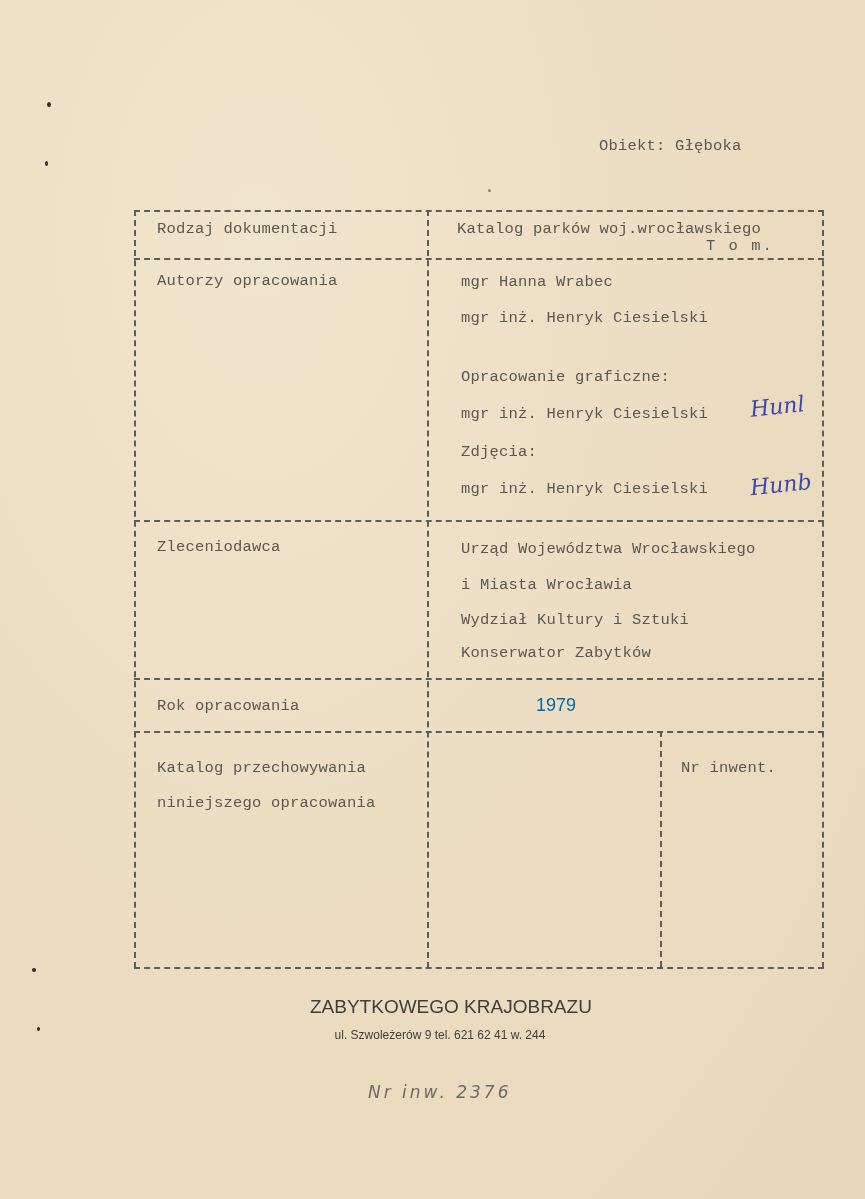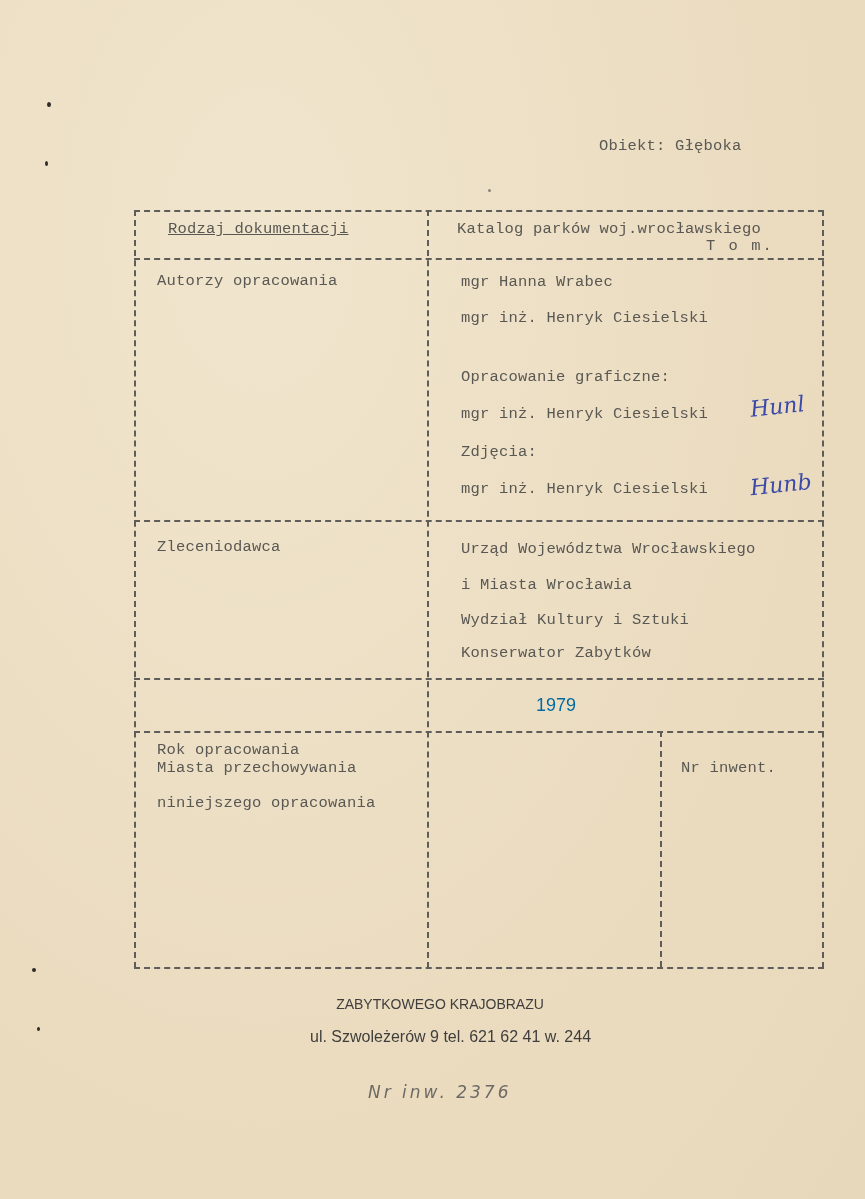--- a/index.html
+++ b/index.html
@@ -32,50 +32,50 @@
   <div class="hline" style="left:134px; top:678px; width:690px;"></div>
   <div class="hline" style="left:134px; top:731px; width:690px;"></div>
   <div class="hline" style="left:134px; top:967px; width:690px;"></div>
 
   <div class="vline" style="left:134px; top:210px; height:758px;"></div>
   <div class="vline" style="left:822px; top:210px; height:758px;"></div>
   <div class="vline" style="left:427px; top:210px; height:758px;"></div>
   <div class="vline" style="left:660px; top:731px; height:236px;"></div>
 </div>
 
-<div class="abs tw" style="left:168px; top:220px;text-decoration:underline;">Rodzaj dokumentacji</div>
+<div class="abs tw" style="left:157px; top:220px;">Rodzaj dokumentacji</div>
 <div class="abs tw" style="left:457px; top:220px;">Katalog parków woj.wrocławskiego</div>
 <div class="abs tw" style="left:706px; top:237px; letter-spacing:2px;">T o m.</div>
 
 <div class="abs tw" style="left:157px; top:272px;">Autorzy opracowania</div>
 <div class="abs tw" style="left:461px; top:273px;">mgr Hanna Wrabec</div>
 <div class="abs tw" style="left:461px; top:309px;">mgr inż. Henryk Ciesielski</div>
 <div class="abs tw" style="left:461px; top:368px;">Opracowanie graficzne:</div>
 <div class="abs tw" style="left:461px; top:405px;">mgr inż. Henryk Ciesielski</div>
 <div class="abs sig" style="left:750px; top:394px;">Hunl</div>
 <div class="abs tw" style="left:461px; top:443px;">Zdjęcia:</div>
 <div class="abs tw" style="left:461px; top:480px;">mgr inż. Henryk Ciesielski</div>
 <div class="abs sig" style="left:750px; top:472px;">Hunb</div>
 
 <div class="abs tw" style="left:157px; top:538px;">Zleceniodawca</div>
 <div class="abs tw" style="left:461px; top:540px;">Urząd Województwa Wrocławskiego</div>
 <div class="abs tw" style="left:461px; top:576px;">i Miasta Wrocławia</div>
 <div class="abs tw" style="left:461px; top:611px;">Wydział Kultury i Sztuki</div>
 <div class="abs tw" style="left:461px; top:644px;">Konserwator Zabytków</div>
 
-<div class="abs tw" style="left:157px; top:697px;margin-top:44px;">Rok opracowania</div>
+<div class="abs tw" style="left:157px; top:697px;">Rok opracowania</div>
 <div class="abs" style="left:536px; top:695px; font-family:'Liberation Sans',sans-serif; font-size:18px; color:#0369a1;">1979</div>
 
-<div class="abs tw" style="left:157px; top:759px;">Miasta przechowywania</div>
+<div class="abs tw" style="left:157px; top:759px;">Katalog przechowywania</div>
 <div class="abs tw" style="left:157px; top:794px;">niniejszego opracowania</div>
 <div class="abs tw" style="left:681px; top:759px;">Nr inwent.</div>
 
 <div class="abs stamp" style="left:310px; top:996px; width:260px;">
-  <div style="font-size:14px;">ZABYTKOWEGO KRAJOBRAZU</div>
-  <div style="font-size:16px; margin-top:16px;">ul. Szwoleżerów 9  tel. 621 62 41 w. 244</div>
+  <div style="font-size:19px;">ZABYTKOWEGO KRAJOBRAZU</div>
+  <div style="font-size:12px; margin-top:10px;">ul. Szwoleżerów 9  tel. 621 62 41 w. 244</div>
 </div>
 <div class="abs hand" style="left:368px; top:1082px;">Nr inw. 2376</div>
 
 <div class="speck" style="left:47px; top:102px; width:4px; height:5px;"></div>
 <div class="speck" style="left:45px; top:161px; width:3px; height:5px;"></div>
 <div class="speck" style="left:32px; top:968px; width:4px; height:4px;"></div>
 <div class="speck" style="left:37px; top:1027px; width:3px; height:4px;"></div>
 <div class="speck" style="left:488px; top:189px; width:3px; height:3px; background:#8a847a;"></div>
 
 </body></html>

